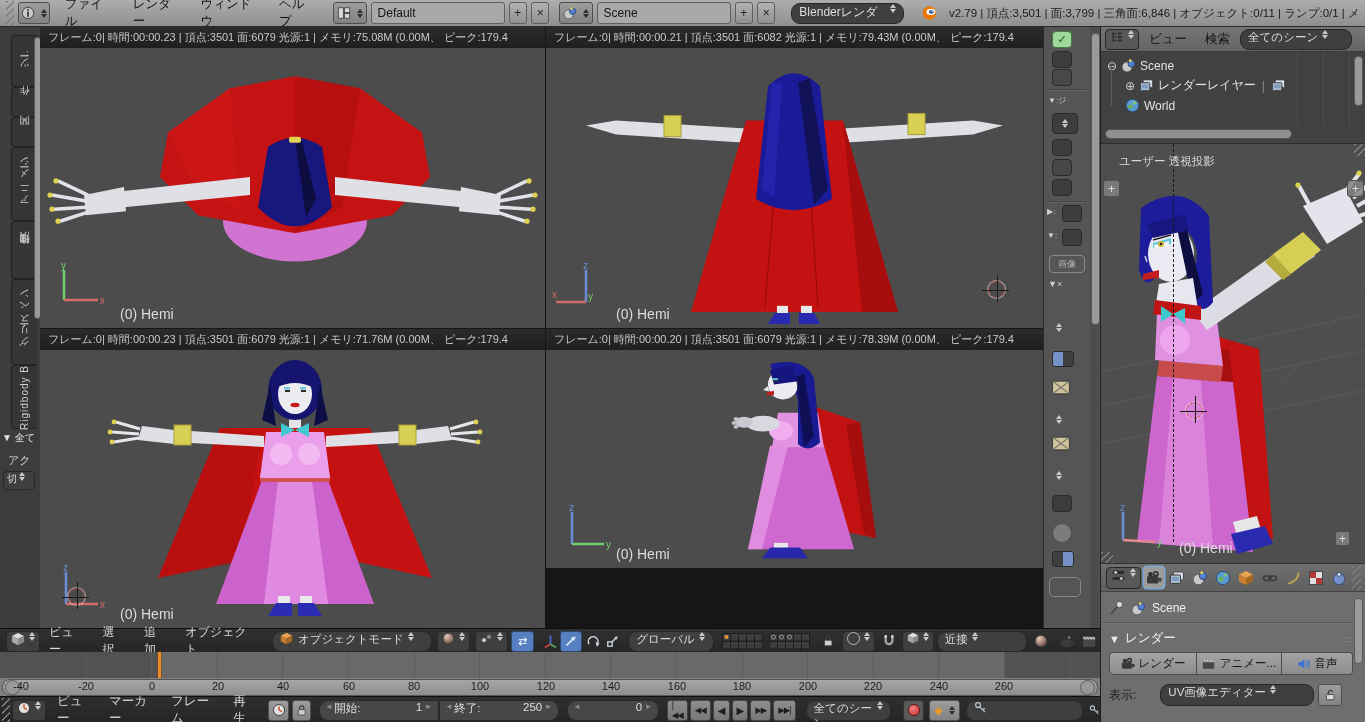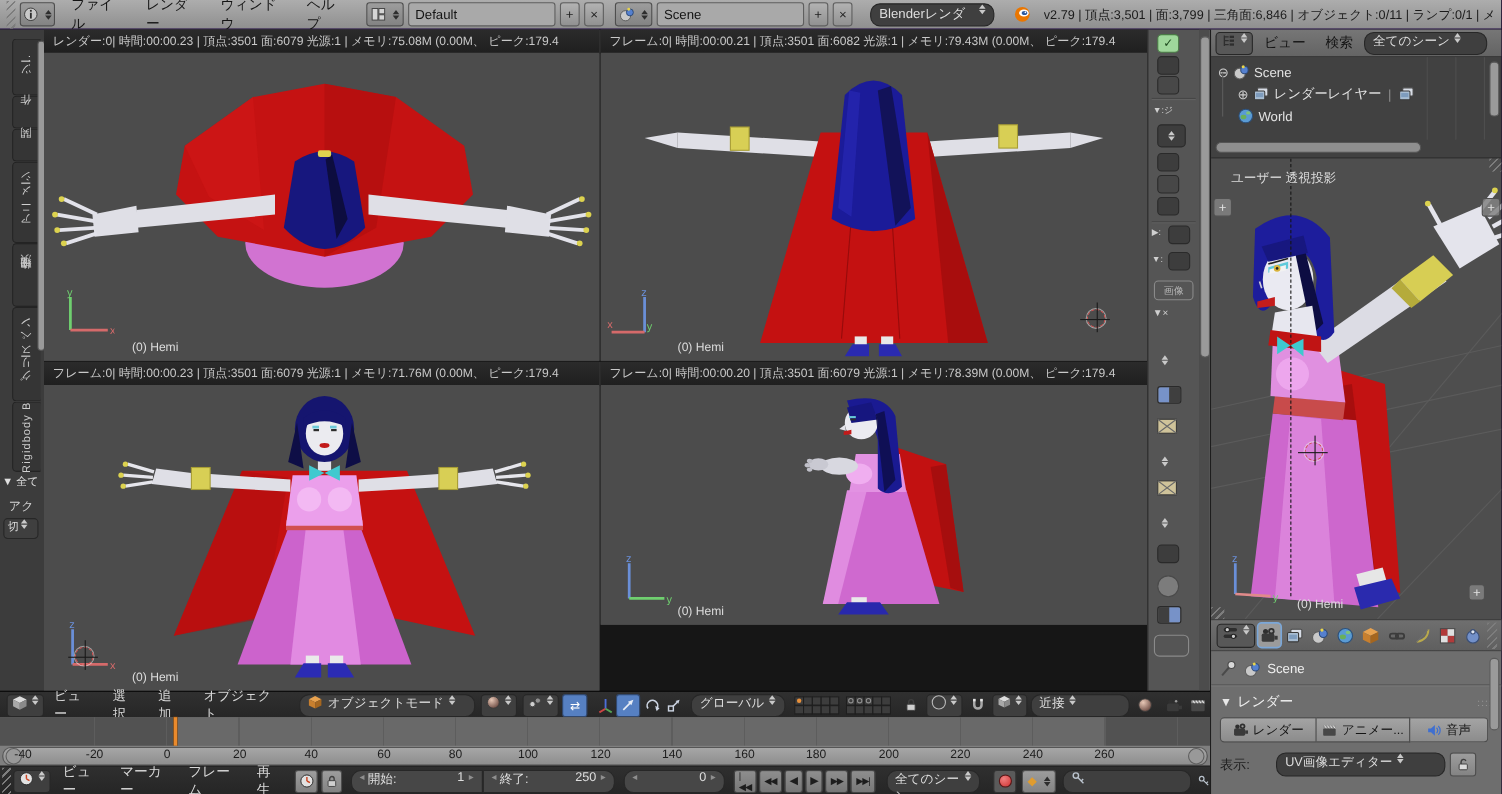--- a/index.html
+++ b/index.html
@@ -24,21 +24,21 @@
   .sq{width:20px;height:20px;display:inline-flex;align-items:center;justify-content:center;background:linear-gradient(#b2b2b2,#919191);border:1px solid #5f5f5f;border-radius:3px;font-size:12px;color:#222;}
   
   #v3d{left:0;top:27px;width:1100px;height:625px;background:#161616;}
   #tshelf{left:0;top:0;width:40px;height:601px;background:#3c3c3c;border-right:1px solid #1d1d1d;}
   .ts-tab{position:absolute;left:11px;width:25px;background:#353535;border:1px solid #232323;border-right:none;border-radius:4px 0 0 4px;display:flex;align-items:center;justify-content:center;color:#cfcfcf;font-size:10px;}
   .ts-tab span{writing-mode:vertical-rl;transform:rotate(180deg);white-space:nowrap;letter-spacing:1px;}
   #quad{left:40px;top:0;width:1003px;height:601px;background:#161616;}
   .pane{position:absolute;background:#4c4c4c;overflow:hidden;}
   .pane-hdr{position:absolute;left:0;top:0;right:0;height:21px;background:linear-gradient(#2b2b2b,#1f1f1f);border-bottom:1px solid #0e0e0e;color:#c9c9c9;font-size:11px;display:flex;align-items:center;padding-left:8px;white-space:nowrap;overflow:hidden;}
   .pane-cv{position:absolute;left:0;top:21px;right:0;bottom:0;background:#4c4c4c;}
-  .objlbl{position:absolute;color:#dcdcdc;font-size:11px;white-space:nowrap;}
+  .objlbl{position:absolute;color:#dcdcdc;font-size:14px;white-space:nowrap;}
   .cursor3d{position:absolute;width:15px;height:15px;border:1.5px dashed #d05050;border-radius:50%;box-shadow:0 0 0 1px rgba(235,235,235,.55);}
   .cursor3d::before{content:"";position:absolute;left:50%;top:-7px;width:1px;height:27px;background:#1a1a1a;}
   .cursor3d::after{content:"";position:absolute;top:50%;left:-7px;height:1px;width:27px;background:#1a1a1a;}
   #nstrip{left:1043px;top:0;width:57px;height:601px;background:#555555;border-left:1px solid #2a2a2a;}
   .nbtn{position:absolute;left:8px;width:18px;height:15px;background:#3d3d3d;border:1px solid #2a2a2a;border-radius:4px;}
   .nsep{position:absolute;left:3px;width:40px;height:1px;background:#464646;box-shadow:0 1px 0 #616161;}
   .ntxt{position:absolute;color:#c2c2c2;font-size:9px;}
   
   #v3dhdr{left:0;top:601px;width:1100px;height:24px;background:linear-gradient(#303030,#262626);border-top:1px solid #0d0d0d;color:#d6d6d6;}
   #v3dhdr .menu{font-size:12px;padding:0 9px;}
@@ -297,21 +297,21 @@
       <div class="abs" style="left:8px;top:426px;color:#d5d5d5;font-size:11px;">アク</div>
       <div class="abs dkfld" style="left:3px;top:444px;height:17px;width:24px;border-radius:4px;padding:0 3px;font-size:10px;">
         <span>切</span>
           <span class="ud lt" style="margin-left:2px;"></span>
       </div>
     </div>
 
     <div id="quad" class="abs">
 
       <div class="pane" style="left:0;top:0;width:505px;height:301px;">
-        <div class="pane-hdr">レンダー:0| 時間:00:00.23 | 頂点:3501 面:6079 光源:1 | メモリ:75.08M (0.00M、 ピーク:179.4</div>
+        <div class="pane-hdr">フレーム:0| 時間:00:00.23 | 頂点:3501 面:6079 光源:1 | メモリ:75.08M (0.00M、 ピーク:179.4</div>
         <div class="pane-cv">
           <svg viewBox="0 0 505 278" preserveAspectRatio="none" style="width:100%;height:100%;">
             <ellipse cx="255" cy="172" rx="72" ry="40" fill="#d173d1"></ellipse>
             <polygon points="255,28 320,40 382,84 390,128 352,166 255,184 158,166 120,128 128,84 190,40" fill="#c51212"></polygon>
             <polygon points="255,28 320,40 302,158 255,184" fill="#b00e0e" opacity="0.7"></polygon>
             <polygon points="190,40 128,84 150,130 200,160" fill="#d41717" opacity="0.5"></polygon>
             <g fill="#dfdfe6">
               <polygon points="210,128 84,142 84,158 210,146"></polygon>
               <polygon points="84,138 44,146 46,166 86,162"></polygon>
               <polygon points="295,128 421,142 421,158 295,146"></polygon>

